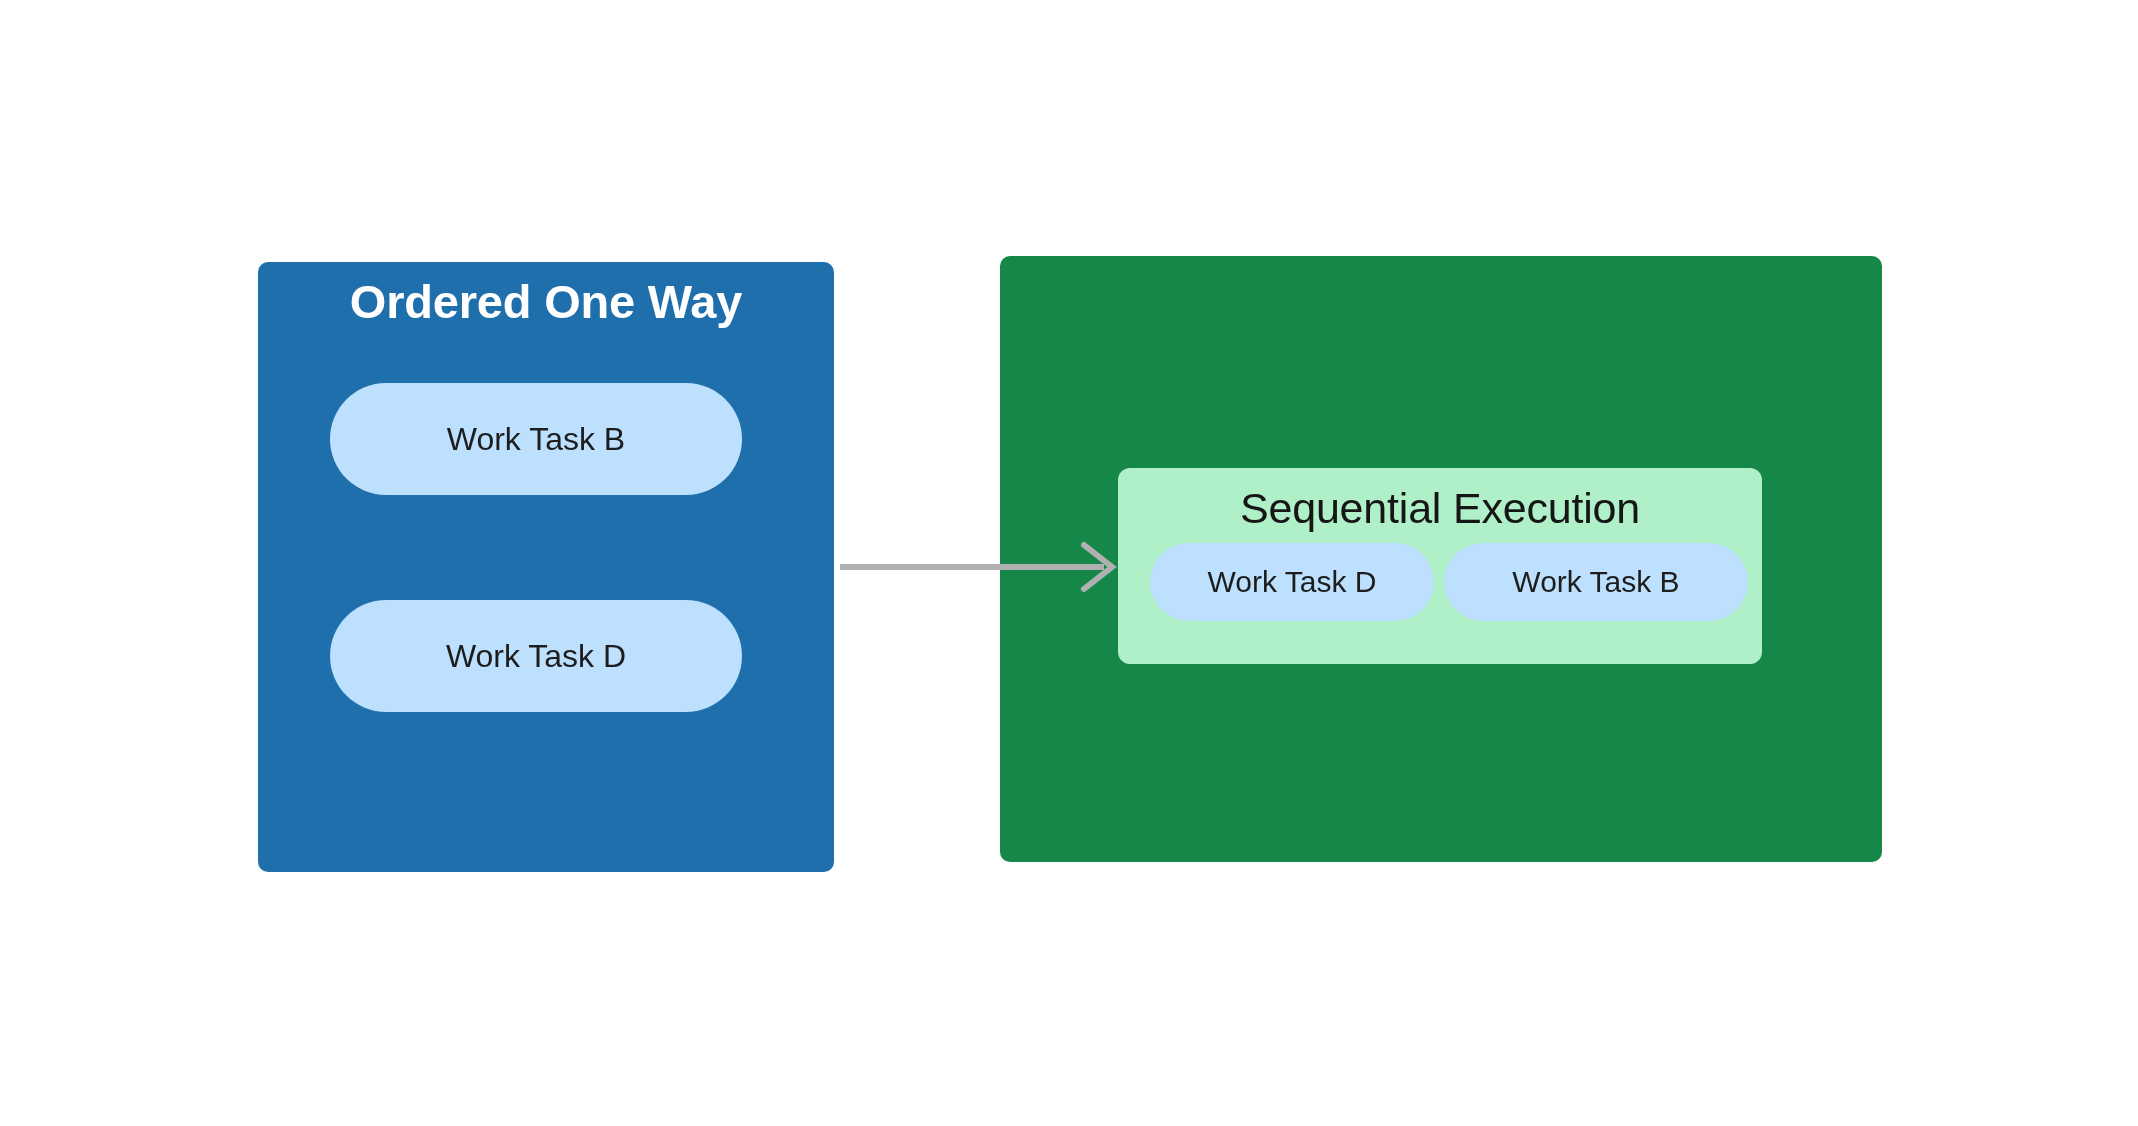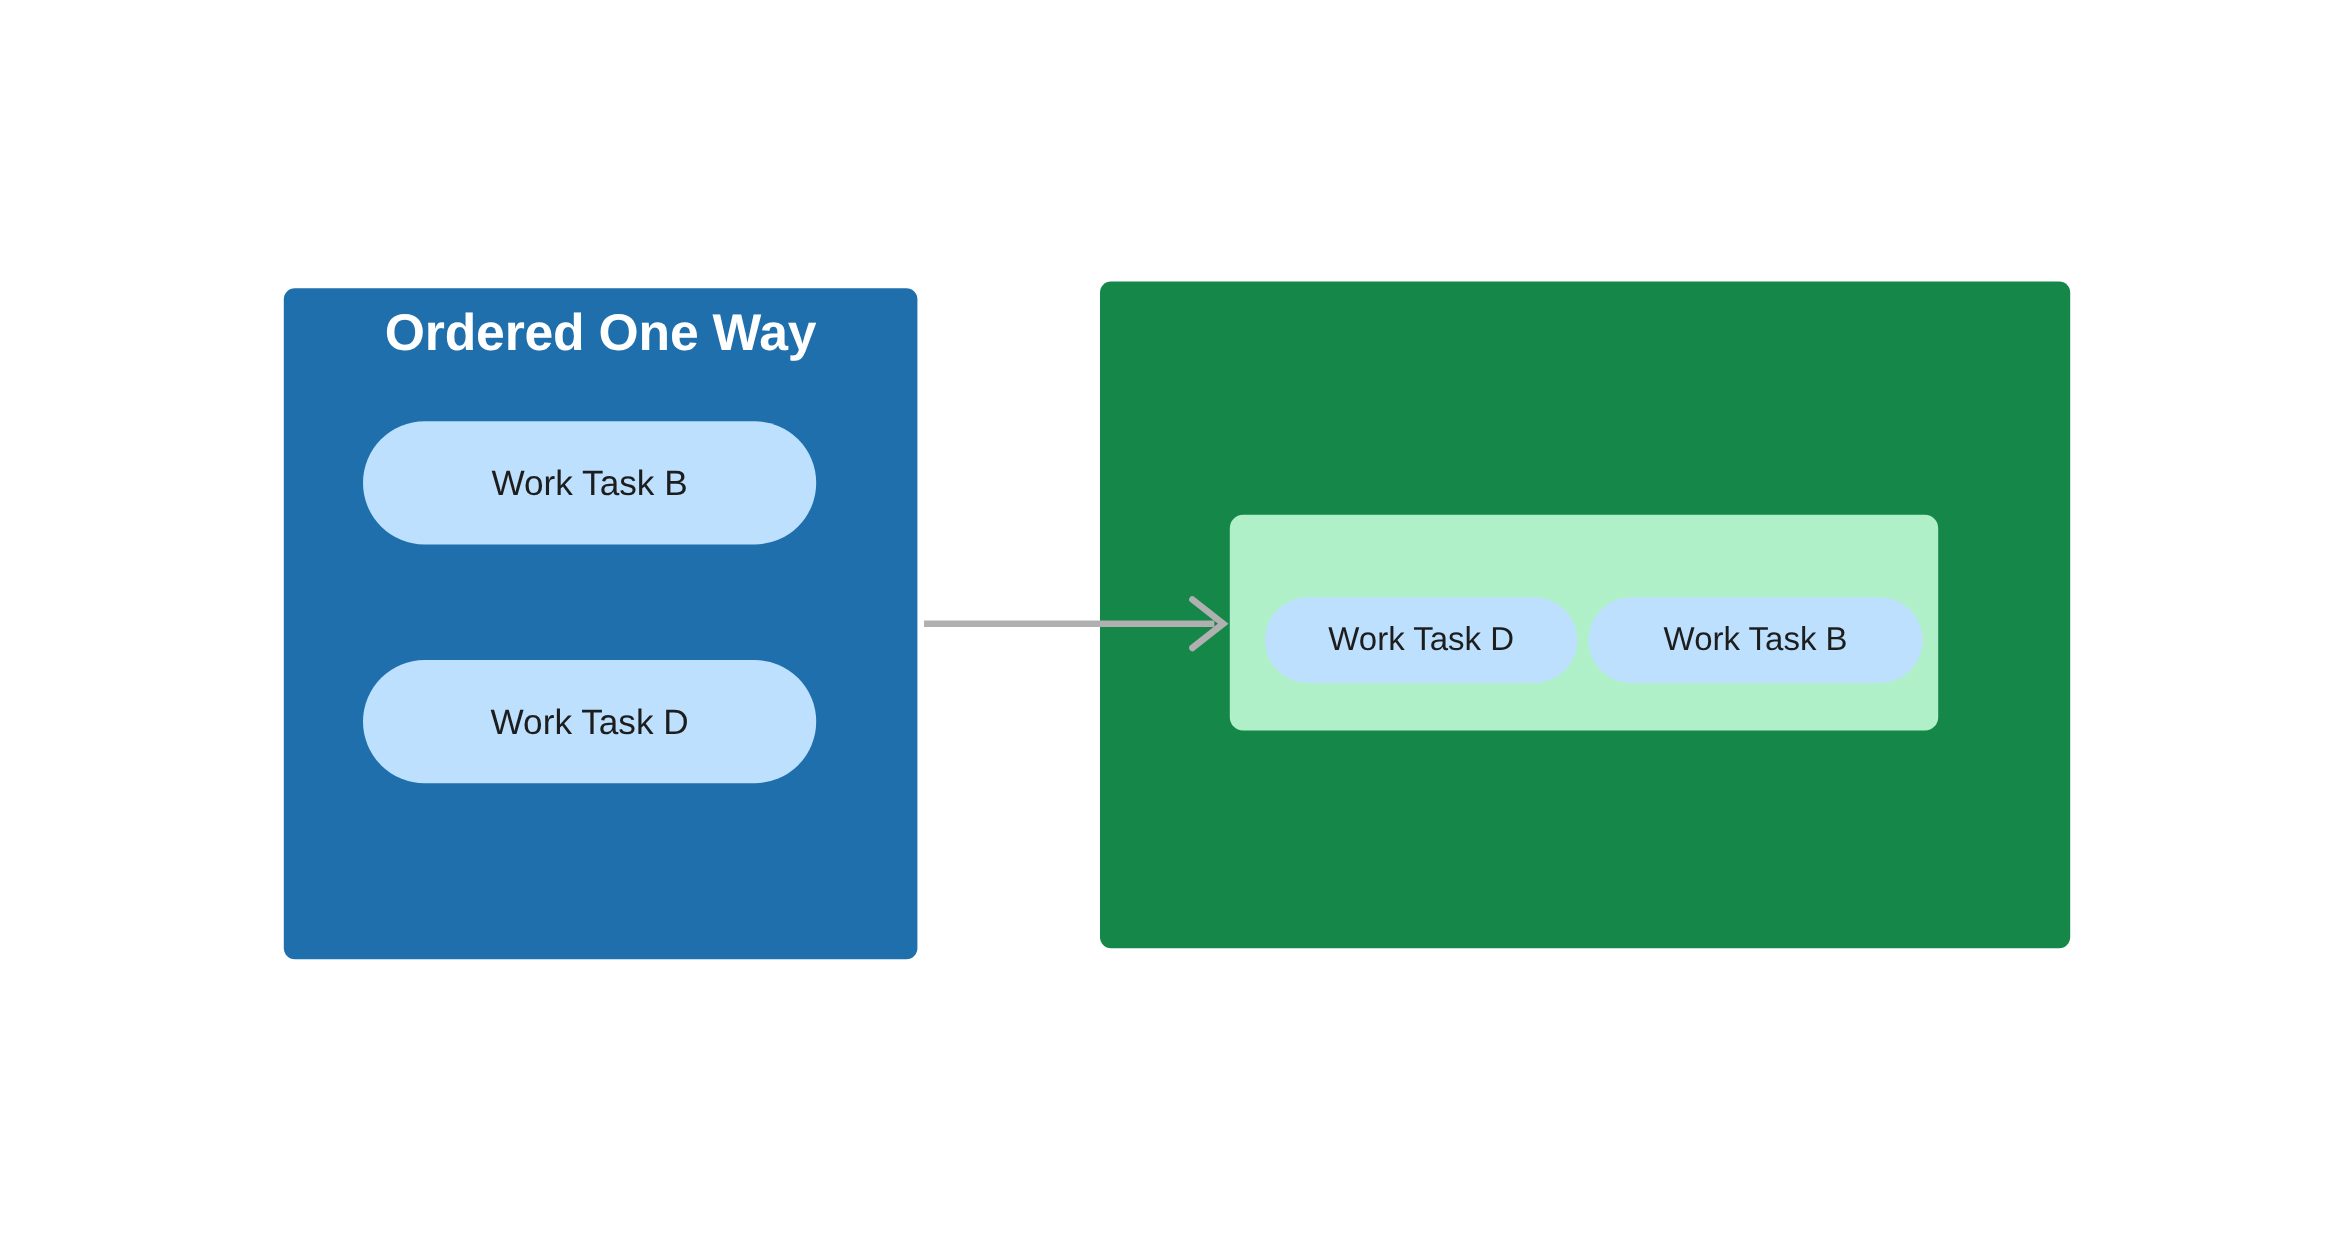--- a/index.html
+++ b/index.html
@@ -140,20 +140,21 @@
       <span>Work Task B</span>
     </div>
 
     <div class="pill-blue pill-b2">
       <span>Work Task D</span>
     </div>
   </div>
 
   <div class="group-right">
     <div class="inner-green">
+      <div class="inner-title">Sequential Execution</div>
 
       <div class="pill-sm pill-s1">
         <span>Work Task D</span>
       </div>
 
       <div class="pill-sm pill-s2">
         <span>Work Task B</span>
       </div>
     </div>
   </div>

